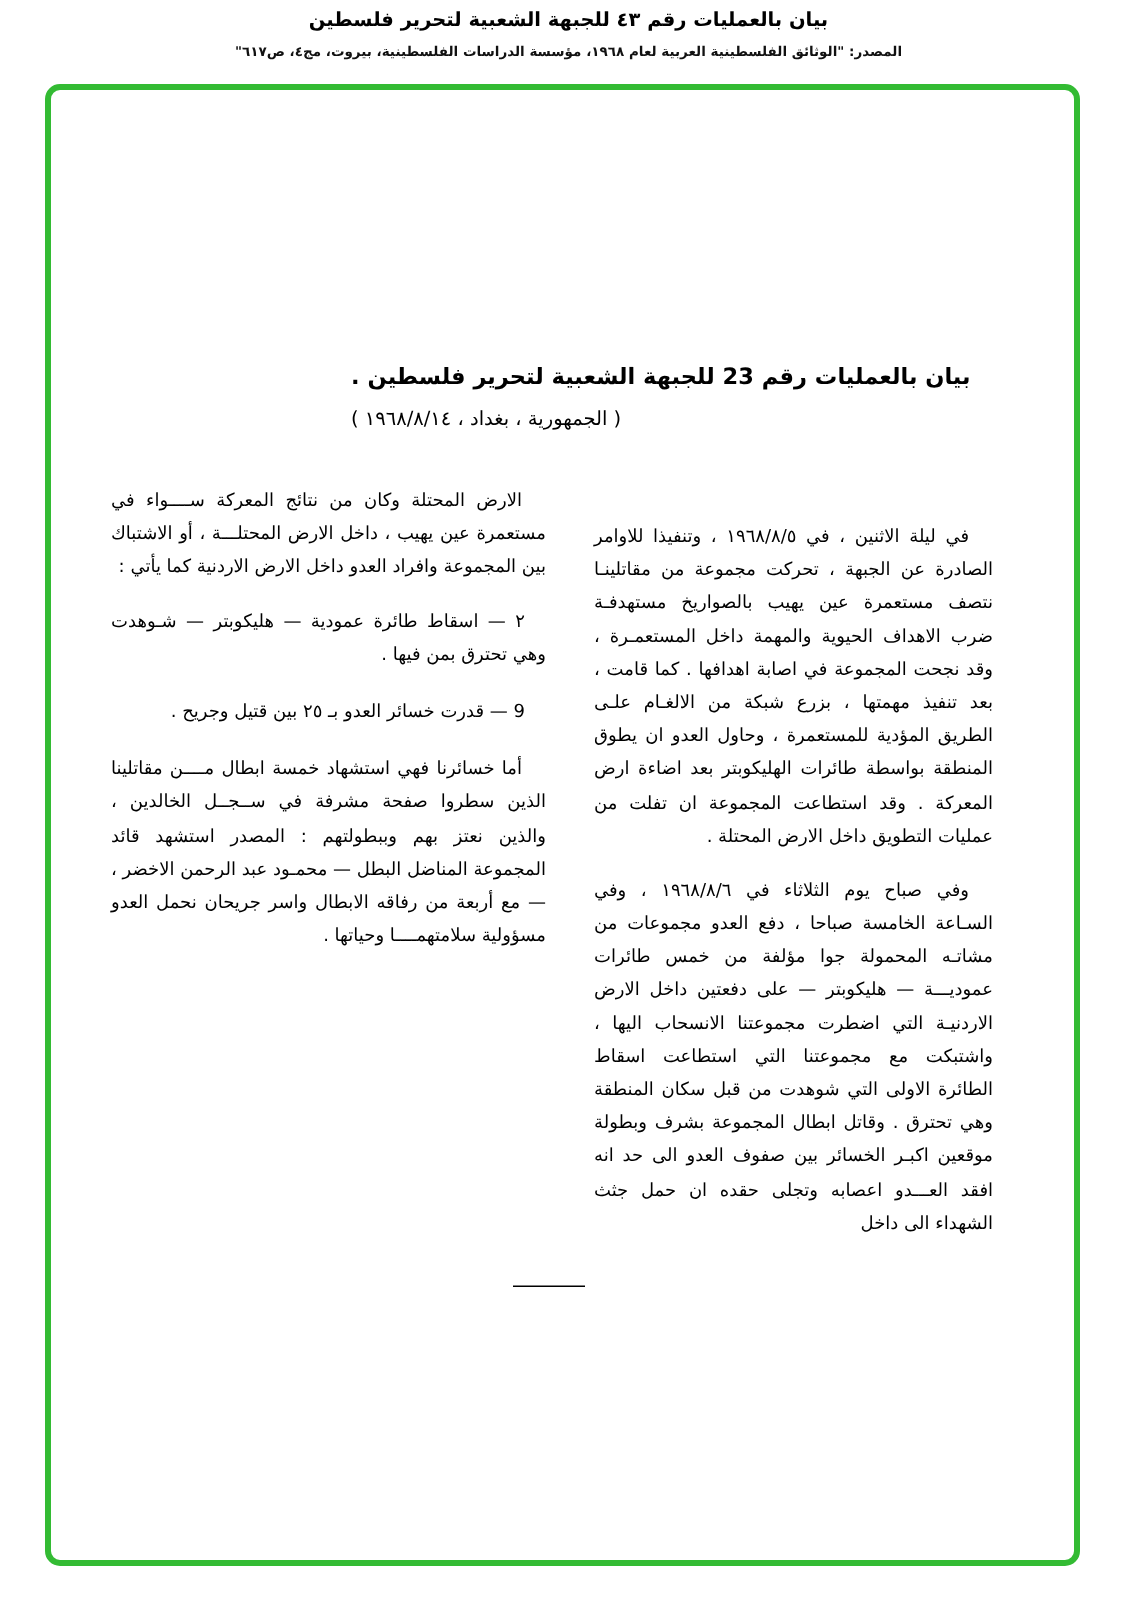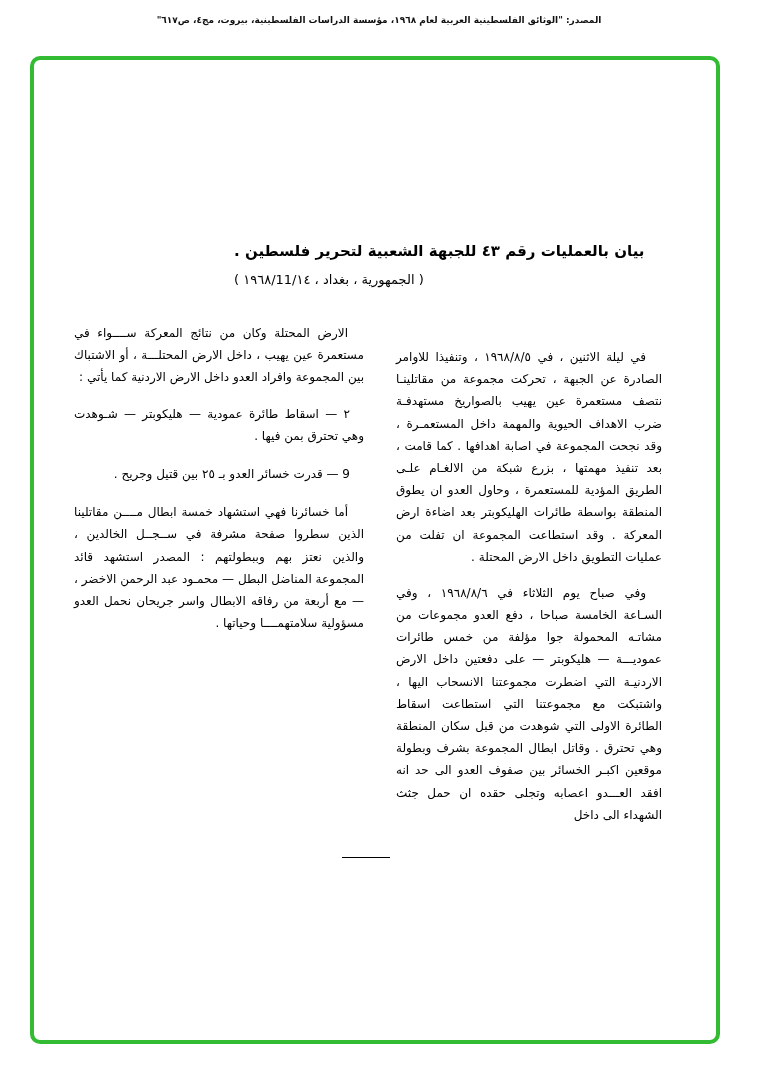--- a/index.html
+++ b/index.html
@@ -52,28 +52,29 @@
     position:absolute;top:797px;left:308px;width:48px;
     border-top:1.5px solid #000;height:0;
   }
 </style>
 </head>
 <body>
 
 <div class="page">
 
   <div class="header">
+    <div class="header-title">بيان بالعمليات رقم ٤٣ للجبهة الشعبية لتحرير فلسطين</div>
     <div class="header-source">المصدر: "الوثائق الفلسطينية العربية لعام ١٩٦٨، مؤسسة الدراسات الفلسطينية، بيروت، مج٤، ص٦١٧"</div>
   </div>
 
   <div class="frame" style="border-color: rgb(51, 187, 51);">
 
-    <div class="doc-title">بيان بالعمليات رقم ٤٣ للجبهة الشعبية لتحرير فلسطين .</div>
+    <div class="doc-title">بيان بالعمليات رقم 23 للجبهة الشعبية لتحرير فلسطين .</div>
 
-    <div class="doc-subtitle">( الجمهورية ، بغداد ، ١٩٦٨/11/١٤ )</div>
+    <div class="doc-subtitle">( الجمهورية ، بغداد ، ١٩٦٨/٨/١٤ )</div>
 
     <div class="col col-right">
       <p>في ليلة الاثنين ، في ١٩٦٨/٨/٥ ، وتنفيذا للاوامر الصادرة عن الجبهة ، تحركت مجموعة من مقاتلينـا نتصف مستعمرة عين يهيب بالصواريخ مستهدفـة ضرب الاهداف الحيوية والمهمة داخل المستعمـرة ، وقد نجحت المجموعة في اصابة اهدافها . كما قامت ، بعد تنفيذ مهمتها ، بزرع شبكة من الالغـام علـى الطريق المؤدية للمستعمرة ، وحاول العدو ان يطوق المنطقة بواسطة طائرات الهليكوبتر بعد اضاءة ارض المعركة . وقد استطاعت المجموعة ان تفلت من عمليات التطويق داخل الارض المحتلة .</p>
       <p>وفي صباح يوم الثلاثاء في ١٩٦٨/٨/٦ ، وفي السـاعة الخامسة صباحا ، دفع العدو مجموعات من مشاتـه المحمولة جوا مؤلفة من خمس طائرات عموديـــة — هليكوبتر — على دفعتين داخل الارض الاردنيـة التي اضطرت مجموعتنا الانسحاب اليها ، واشتبكت مع مجموعتنا التي استطاعت اسقاط الطائرة الاولى التي شوهدت من قبل سكان المنطقة وهي تحترق . وقاتل ابطال المجموعة بشرف وبطولة موقعين اكبـر الخسائر بين صفوف العدو الى حد انه افقد العـــدو اعصابه وتجلى حقده ان حمل جثث الشهداء الى داخل</p>
     </div>
 
     <div class="col col-left">
       <p>الارض المحتلة وكان من نتائج المعركة ســــواء في مستعمرة عين يهيب ، داخل الارض المحتلـــة ، أو الاشتباك بين المجموعة وافراد العدو داخل الارض الاردنية كما يأتي :</p>
       <p class="list-item">٢ — اسقاط طائرة عمودية — هليكوبتر — شـوهدت وهي تحترق بمن فيها .</p>
       <p class="list-item">9 — قدرت خسائر العدو بـ ٢٥ بين قتيل وجريح .</p>

